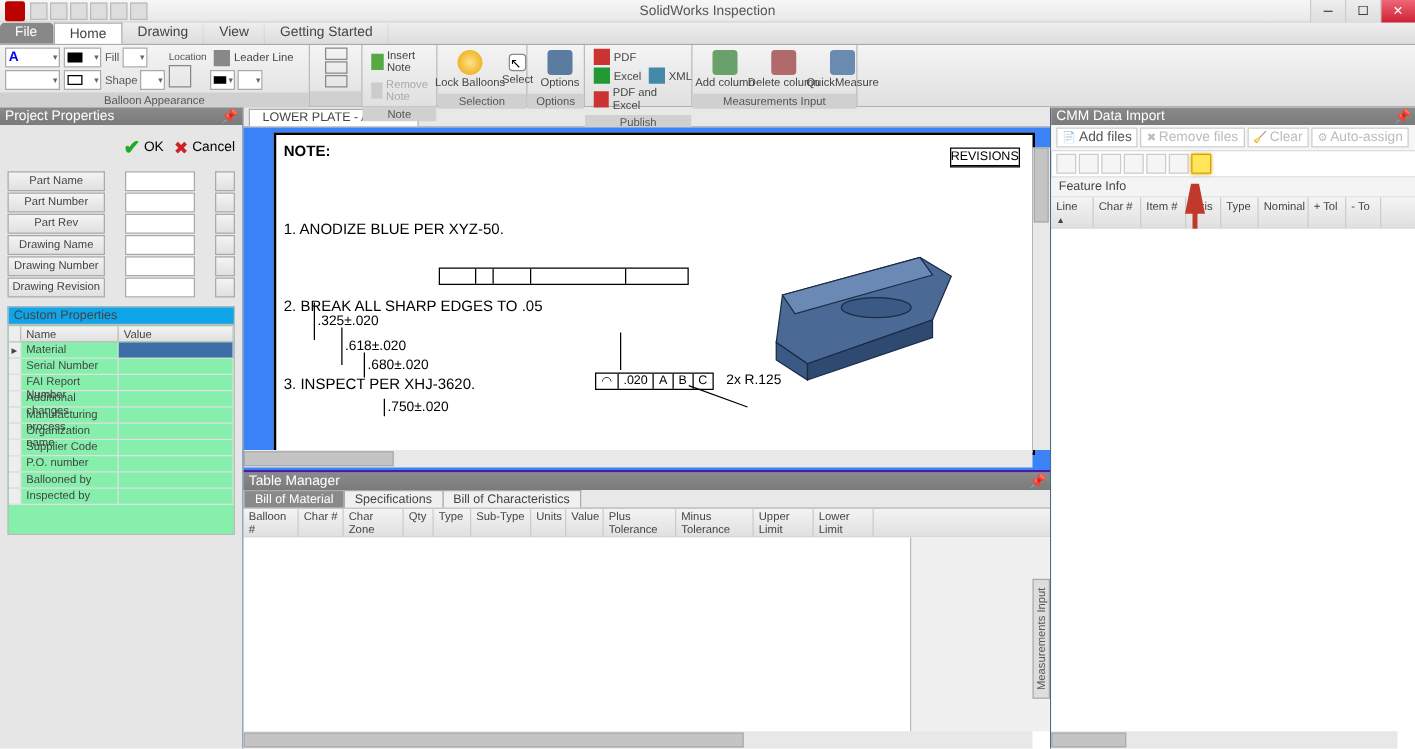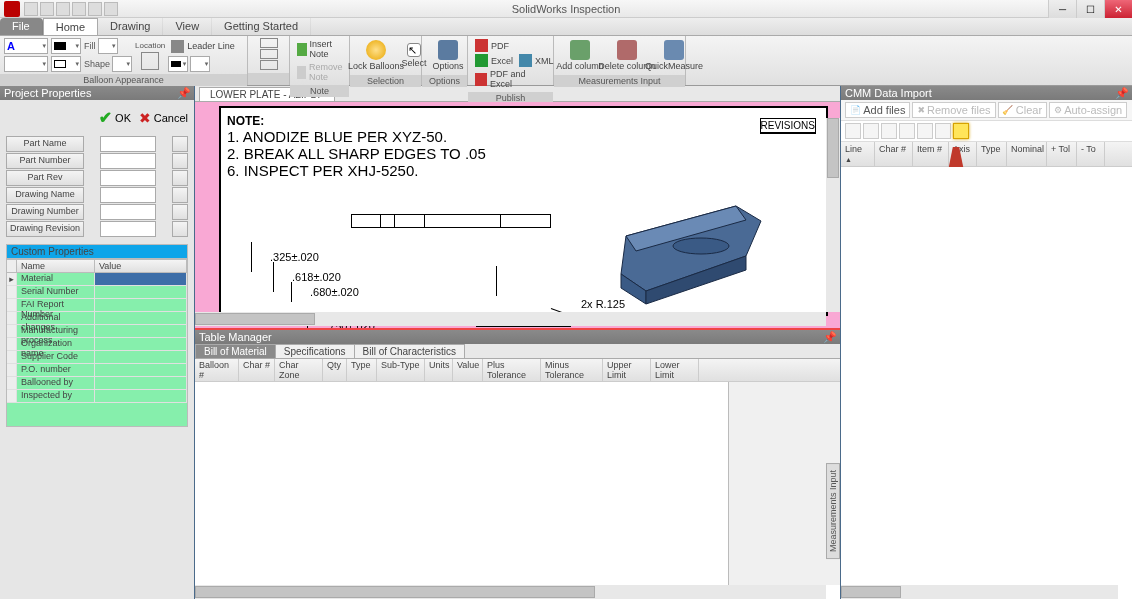--- a/index.html
+++ b/index.html
@@ -60,30 +60,30 @@
 .ct-row.sel .ct-val { background: #3d6ea8; }
 .ct-row div { padding: 0 4px; font-size: 9px; color: #444; border-right: 1px solid #e0e0e0; }
 .ct-ind { width: 10px; background: #eee; border-right: 1px solid #ccc; display:flex; align-items:center; justify-content:center; font-size:7px; }
 .ct-name { width: 78px; }
 .ct-val { flex: 1; }
 
 
 .center { flex: 1; display: flex; flex-direction: column; background: #fff; }
 .doc-tab { height: 16px; background: #e8e8e8; display: flex; align-items: flex-end; border-bottom: 1px solid #aaa; padding-left: 4px; }
 .doc-tab span { background: #fff; border: 1px solid #aaa; border-bottom: 0; padding: 1px 10px; font-size: 10px; color: #444; }
-.drawing-view { height: 228px; position: relative; background: #f9a8d4; overflow: hidden; border-bottom: 2px solid #ef4444; }
+.drawing-view { height: 276px; position: relative; background: #3b82f6; overflow: hidden; border-bottom: 2px solid #4c1d95; }
 .drawing-inner { position: absolute; left: 24px; top: 4px; right: 12px; bottom: 12px; border: 2px solid #000; background: #fff; }
 .note { position: absolute; left: 6px; top: 6px; font-family: Arial; }
 .note b { font-size: 12px; }
-.note-line { font-size: 15px; }
+.note-line { font-size: 12px; margin-top: 48px; }
 .rev-block { position: absolute; top: 10px; right: 10px; border: 1px solid #000; }
 .rev-title { text-align: center; border-bottom: 1px solid #000; padding: 1px 0; font-size: 10px; }
 .rev-row { display: flex; }
 .rev-cell { border-right: 1px solid #000; font-size: 9px; padding: 3px 0; text-align: center; }
-.dim { position: absolute; font-size: 11px; font-family: Arial; display:flex; align-items:center; gap:18px; }
+.dim { position: absolute; font-size: 11px; font-family: Arial; display:flex; align-items:center; gap:2px; }
 .gdt-frame { border:1px solid #000; display:inline-flex; }
 .gdt-frame span { border-right:1px solid #000; padding:0 4px; font-size:10px; }
 .gdt-frame span:last-child { border-right:0; }
 .part3d { position: absolute; right: 60px; top: 88px; width: 160px; height: 130px; }
 .scrollbar-v { position: absolute; right: 0; top: 16px; bottom: 16px; width: 14px; background: #e8e8e8; }
 .scrollbar-v .thumb { position: absolute; top: 0; height: 60px; left: 1px; right: 1px; background: #c4c4c4; border: 1px solid #aaa; }
 .scrollbar-h { position: absolute; bottom: 2px; left: 0; right: 14px; height: 14px; background: #e8e8e8; }
 .scrollbar-h .thumb { position: absolute; left: 0; width: 120px; top: 1px; bottom: 1px; background: #c4c4c4; border: 1px solid #aaa; }
 
 
@@ -174,21 +174,21 @@
               <span class="dd">▾</span>
             </div>
           </div>
         <div style="display:flex;gap:2px;align-items:center">
             <span class="label-sm">Shape</span>
             <div class="ctrl sm">
               <span class="dd">▾</span>
             </div>
           </div>
       </div>
-      <div style="display:flex;flex-direction:column;gap:2px;align-items:center">
+      <div style="display:flex;flex-direction:column;gap:2px;">
         <span class="label-sm" style="font-size:8px">Location</span>
         <div style="width:18px;height:18px;border:1px solid #888"></div>
       </div>
       <div style="display:flex;flex-direction:column;gap:2px">
         <div class="hbtn">
             <span class="ic" style="background:#888"></span>
             <span>Leader Line</span>
           </div>
         <div style="display:flex;gap:2px">
           <div class="ctrl sm">
@@ -406,21 +406,21 @@
   <div class="center">
     <div class="doc-tab">
         <span>LOWER PLATE - A2.PDF</span>
       </div>
     <div class="drawing-view">
       <div class="drawing-inner">
         <div class="note">
           <b>NOTE:</b>
           <div class="note-line">1.     ANODIZE BLUE PER XYZ-50.</div>
           <div class="note-line">2.     BREAK ALL SHARP EDGES TO .05</div>
-          <div class="note-line">6.     INSPECT PER XHJ-5250.</div>
+          <div class="note-line">3.     INSPECT PER XHJ-3620.</div>
         </div>
         <div class="rev-block">
           <div class="rev-title">REVISIONS</div>
         </div>
 
         <div style="position:absolute; left:130px; top:106px; width:200px; height:14px; border:1px solid #000;">
           <div style="position:absolute;left:28px;top:0;bottom:0;width:1px;background:#000"></div>
           <div style="position:absolute;left:42px;top:0;bottom:0;width:1px;background:#000"></div>
           <div style="position:absolute;left:72px;top:0;bottom:0;width:1px;background:#000"></div>
           <div style="position:absolute;left:148px;top:0;bottom:0;width:1px;background:#000"></div>
@@ -529,20 +529,21 @@
       <span class="hl"></span>
       <svg class="arrow-annot" width="30" height="120">
         <defs>
             <marker id="ah" markerWidth="10" markerHeight="10" refX="5" refY="2" orient="auto">
               <polygon points="0,0 10,2 0,4" fill="#c0392b"></polygon>
             </marker>
           </defs>
         <line x1="15" y1="110" x2="15" y2="4" stroke="#c0392b" stroke-width="4" marker-end="url(#ah)"></line>
       </svg>
     </div>
+    <div class="feat-info">Feature Info</div>
     <div class="cmm-head" id="cmm-head">
         <div style="width: 34px;">Line<span style="font-size: 7px;"> ▲</span></div>
         <div style="width: 38px;">Char #</div>
         <div style="width: 36px;">Item #</div>
         <div style="width: 28px;">Axis</div>
         <div style="width: 30px;">Type</div>
         <div style="width: 40px;">Nominal</div>
         <div style="width: 30px;">+ Tol</div>
         <div style="width: 28px;">- To</div>
       </div>

